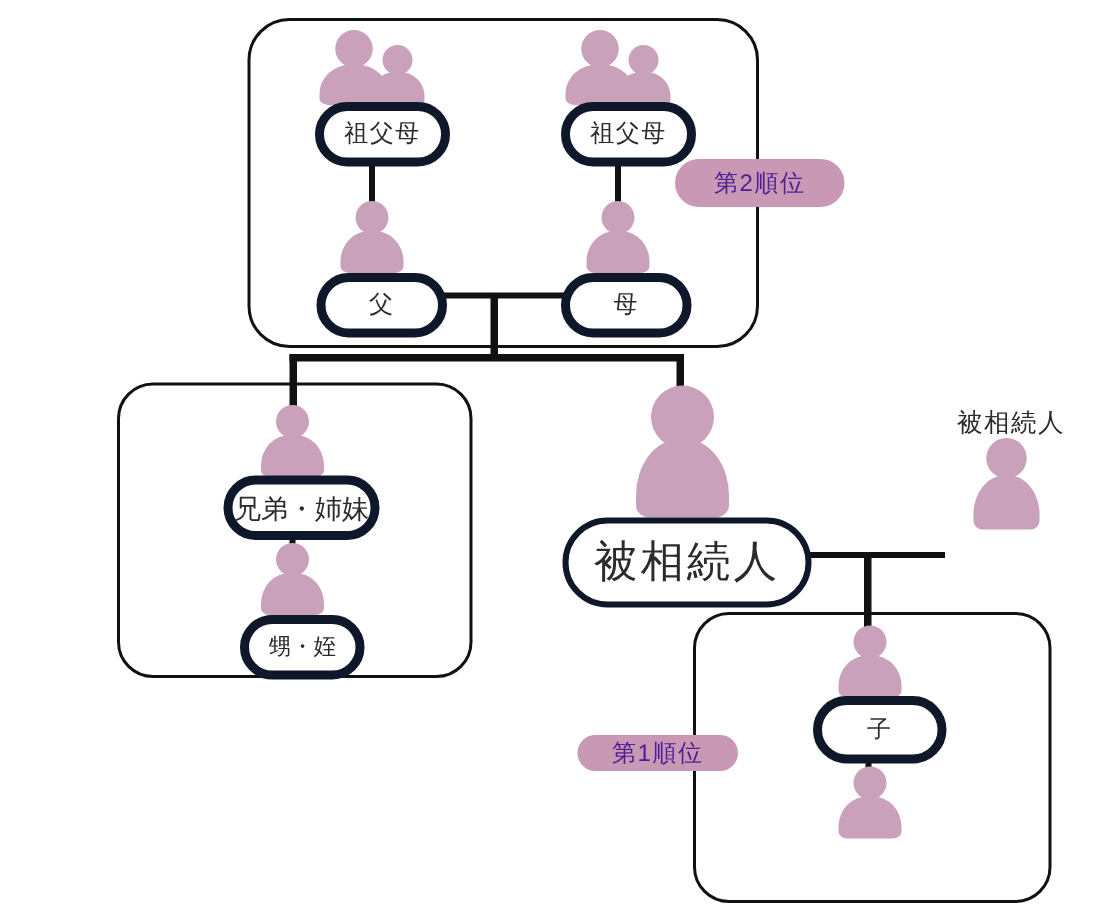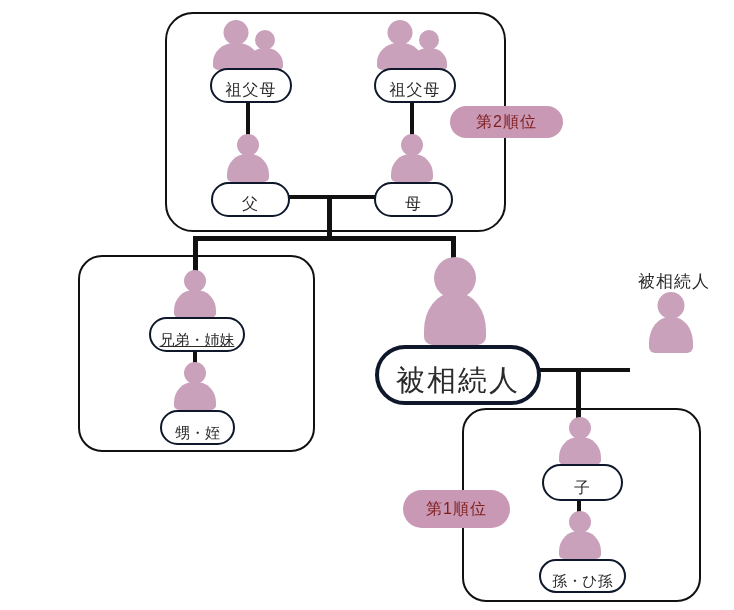--- a/index.html
+++ b/index.html
@@ -27,30 +27,30 @@
   .p-spouse{width:44px;height:61px;--hd:27px;--bh:36px;}
   .p-lg{width:62px;height:88px;--hd:42px;--bh:52px;}
   .p-cmain{width:46px;height:50px;--hd:25px;--bh:27px;}
   .p-csub{width:36px;height:40px;--hd:20px;--bh:22px;}
   .couple{position:absolute;z-index:2;width:70px;height:50px;}
   .couple .person{position:absolute;}
   .couple .person:first-child{left:0;top:0;}
   .couple .person:last-child{right:0;bottom:0;}
   
   .pill{
-    position:absolute;background:#fff;border:2px solid #0f172a;border-radius:999px;
-    display:flex;align-items:flex-end;justify-content:center;z-index:3;
+    position:absolute;background:#fff;border:6px solid #0f172a;border-radius:999px;
+    display:flex;align-items:center;justify-content:center;z-index:3;
     font-size:16px;letter-spacing:1px;white-space:nowrap;
   }
   .pill-big{border-width:4px;font-size:29px;letter-spacing:2px;}
   
   .badge{
     position:absolute;background:#c998b4;border-radius:999px;z-index:4;
     display:flex;align-items:center;justify-content:center;
-    font-size:16px;letter-spacing:1px;color:#7f1d1d;white-space:nowrap;
+    font-size:16px;letter-spacing:1px;color:#4c1d95;white-space:nowrap;
   }
   .note{
     position:absolute;z-index:3;font-size:17px;letter-spacing:1px;
     text-align:center;white-space:nowrap;
   }
 </style>
 </head>
 <body>
 
 <div class="canvas">
@@ -97,41 +97,38 @@
   <div class="pill" style="left:374px;top:68px;width:78px;height:31px;">
     <span>祖父母</span>
   </div>
   <div class="pill" style="left:211px;top:182px;width:75px;height:31px;">
     <span>父</span>
   </div>
   <div class="pill" style="left:374px;top:182px;width:75px;height:31px;">
     <span>母</span>
   </div>
 
-  <div class="pill" style="left:149px;top:317px;width:92px;height:31px;font-size:15px;letter-spacing:0;text-decoration:underline;">
+  <div class="pill" style="left:149px;top:317px;width:92px;height:31px;font-size:18px;letter-spacing:0;">
     <span>兄弟・姉妹</span>
   </div>
   <div class="pill" style="left:160px;top:410px;width:71px;height:31px;font-size:15px;letter-spacing:0;">
     <span>甥・姪</span>
   </div>
 
   <div class="pill pill-big" style="left:375px;top:345px;width:158px;height:52px;">
     <span>被相続人</span>
   </div>
   <div class="note" style="left:612px;top:270px;width:124px;">
     <span>被相続人</span>
   </div>
 
   <div class="pill" style="left:542px;top:464px;width:77px;height:33px;">
     <span>子</span>
   </div>
-  <div class="pill" style="left:539px;top:559px;width:83px;height:30px;font-size:15px;letter-spacing:0;">
-    <span>孫・ひ孫</span>
-  </div>
 
   <div class="badge" style="left:450px;top:106px;width:113px;height:32px;">
     <span>第2順位</span>
   </div>
-  <div class="badge" style="left:403px;top:490px;width:107px;height:38px;">
+  <div class="badge" style="left:385px;top:490px;width:107px;height:24px;">
     <span>第1順位</span>
   </div>
 
 </div>
 
 </body></html>

